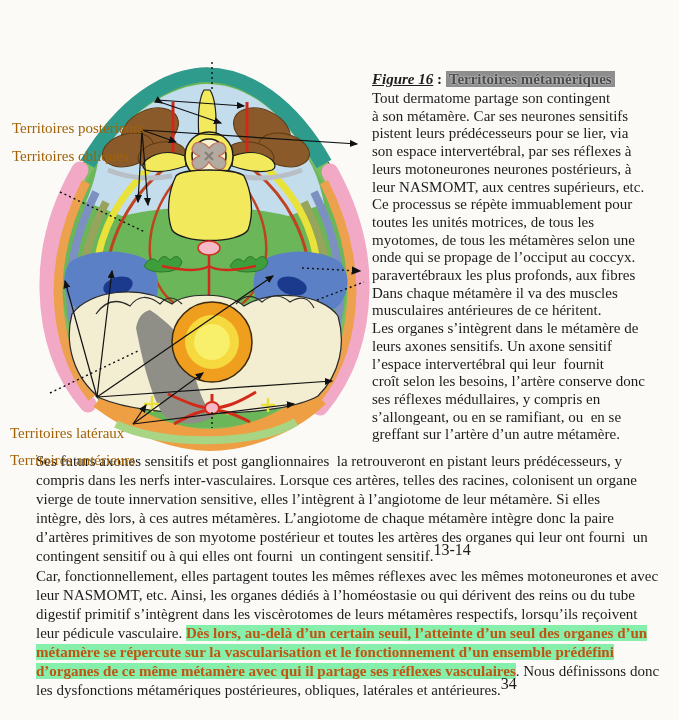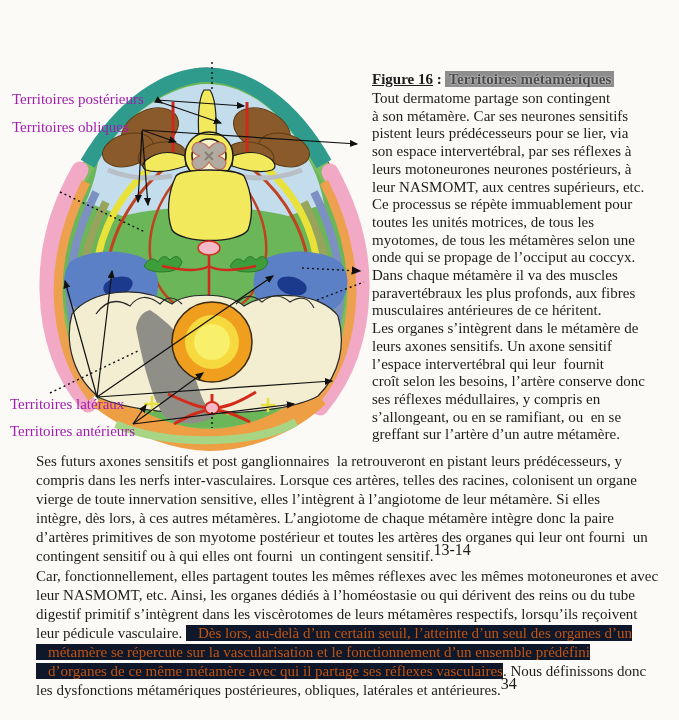--- a/index.html
+++ b/index.html
@@ -4,36 +4,36 @@
 <style>
   html,body{margin:0;padding:0;}
   body{background:#e8e8e8;}
   .page{
     position:relative; width:679px; height:720px; overflow:hidden;
     background:#fbfaf7; font-family:"Liberation Serif", serif; color:#1c1c1c;
   }
   .figure-area{position:absolute; left:0; top:0; width:679px; height:455px;}
   .diagram-svg{position:absolute; left:0; top:52px;}
   .fig-label{
-    position:absolute; font-size:15px; color:#a21caf; white-space:pre; z-index:3;
+    position:absolute; font-size:15px; color:#a16207; white-space:pre; z-index:3;margin-top:29px;
   }
   .right-col{
     position:absolute; left:372px; top:69px; width:303px;
     font-size:15px; line-height:17.7px;
   }
   .caption-line{line-height:21px; white-space:pre;}
-  .fig-num{font-weight:bold; text-decoration:underline;}
+  .fig-num{font-weight:bold; text-decoration:underline;font-style:italic;}
   .fig-colon{font-weight:bold;}
   .fig-title{background:#8d8d8d; color:#4a4a4a; text-shadow:0 0 2px #ffffff; padding:0 3px;font-weight:bold;}
   .wide-block{
     position:absolute; left:36px; top:452px; width:640px;
     font-size:15px; line-height:19.1px;
   }
   .tline{white-space:pre;}
-  .seg-hl{background:#0f172a; color:#c05512; font-weight:normal;padding-left:12px;}
+  .seg-hl{background:#86efac; color:#c05512; font-weight:bold;}
   sup{font-size:16px; line-height:0;}
 </style>
 </head>
 <body>
 
 <div class="page">
 
   <div class="figure-area">
 
     <svg class="diagram-svg" width="370" height="412" viewBox="0 0 370 412">
@@ -180,22 +180,22 @@
         <div class="tline"><span>Tout dermatome partage son contingent</span></div>
         <div class="tline"><span>à son métamère. Car ses neurones sensitifs</span></div>
         <div class="tline"><span>pistent leurs prédécesseurs pour se lier, via</span></div>
         <div class="tline"><span>son espace intervertébral, par ses réflexes à</span></div>
         <div class="tline"><span>leurs motoneurones neurones postérieurs, à</span></div>
         <div class="tline"><span>leur NASMOMT, aux centres supérieurs, etc.</span></div>
         <div class="tline"><span>Ce processus se répète immuablement pour</span></div>
         <div class="tline"><span>toutes les unités motrices, de tous les</span></div>
         <div class="tline"><span>myotomes, de tous les métamères selon une</span></div>
         <div class="tline"><span>onde qui se propage de l’occiput au coccyx.</span></div>
+        <div class="tline"><span>paravertébraux les plus profonds, aux fibres</span></div>
         <div class="tline"><span>Dans chaque métamère il va des muscles</span></div>
-        <div class="tline"><span>paravertébraux les plus profonds, aux fibres</span></div>
         <div class="tline"><span>musculaires antérieures de ce héritent.</span></div>
         <div class="tline"><span>Les organes s’intègrent dans le métamère de</span></div>
         <div class="tline"><span>leurs axones sensitifs. Un axone sensitif</span></div>
         <div class="tline"><span>l’espace intervertébral qui leur  fournit</span></div>
         <div class="tline"><span>croît selon les besoins, l’artère conserve donc</span></div>
         <div class="tline"><span>ses réflexes médullaires, y compris en</span></div>
         <div class="tline"><span>s’allongeant, ou en se ramifiant, ou  en se</span></div>
         <div class="tline"><span>greffant sur l’artère d’un autre métamère.</span></div>
       </div>
   </div>

